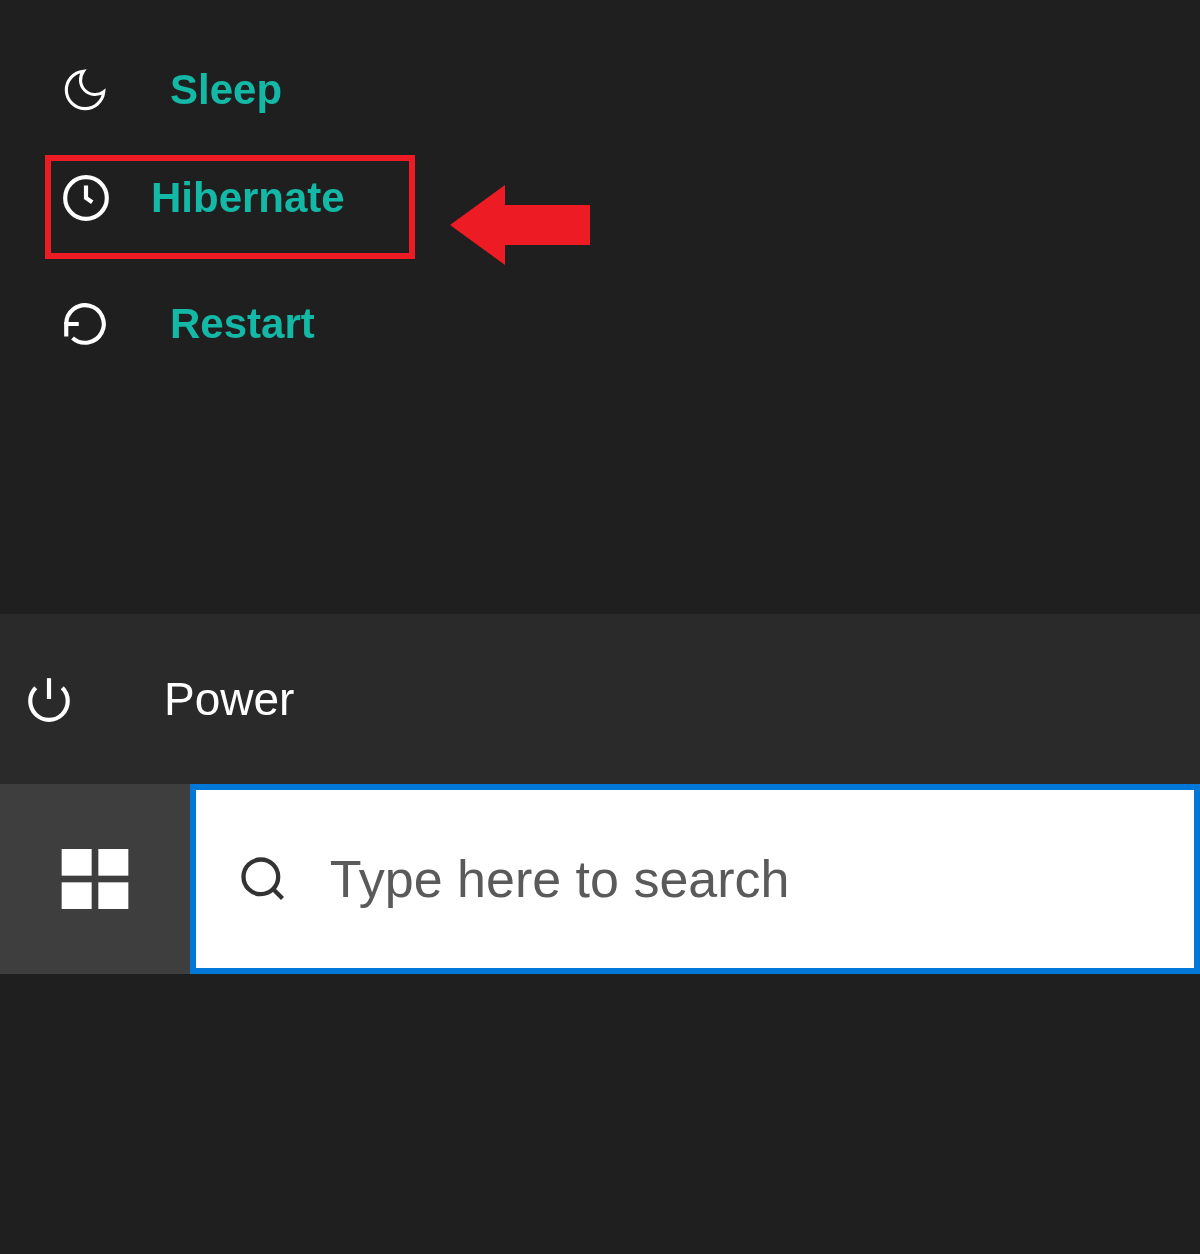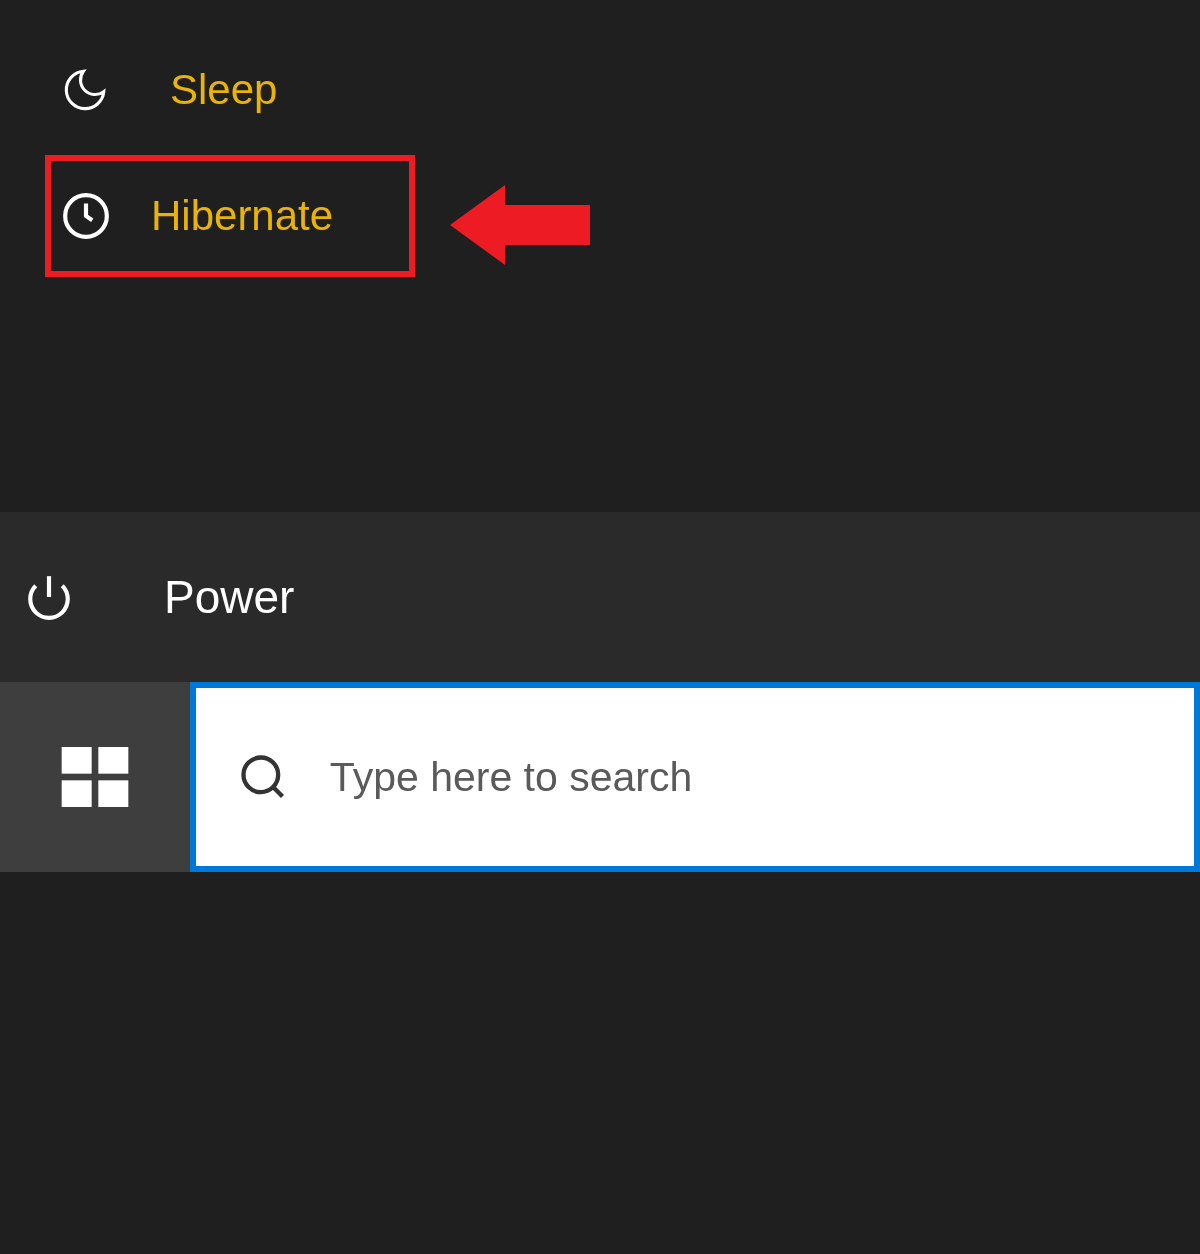--- a/index.html
+++ b/index.html
@@ -24,35 +24,35 @@
       display: flex;
       align-items: center;
       padding: 35px 60px;
       cursor: pointer;
       color: #ffffff;
       position: relative;
     }
     .menu-item.highlighted {
       margin: 5px 45px;
       border: 6px solid #ed1c24;
-      padding: 30px 10px 30px 10px;
+      padding: 12px 10px 30px 10px;
       width: 370px;
     }
     .menu-icon {
       width: 50px;
       height: 50px;
       display: flex;
       align-items: center;
       justify-content: center;
       margin-right: 60px;
     }
     .menu-label {
       font-size: 42px;
-      font-weight: 400;
-      color: #eab308;
+      font-weight: 700;
+      color: #14b8a6;
     }
     .highlighted .menu-icon {
       margin-right: 40px;
     }
     .spacer {
       height: 230px;
     }
     .power-section {
       background: #2a2a2a;
       display: flex;
@@ -95,21 +95,21 @@
       width: 60px;
       height: 60px;
       display: flex;
       align-items: center;
       justify-content: center;
       margin-right: 40px;
     }
     .search-input {
       border: none;
       outline: none;
-      font-size: 41px;
+      font-size: 52px;
       color: #8b5cf6;
       width: 100%;
       font-family: "Segoe UI", Arial, sans-serif;
     }
     .search-input::placeholder {
       color: #5a5a5a;
     }
     .red-arrow {
       position: absolute;
       left: 450px;
@@ -139,20 +139,29 @@
     <span class="menu-icon">
       <svg width="50" height="50" viewBox="0 0 24 24" fill="none" stroke="#ffffff" stroke-width="2">
         <circle cx="12" cy="12" r="10"></circle>
         <polyline points="12 6 12 12 15 14"></polyline>
       </svg>
     </span>
     <span class="menu-label">Hibernate</span>
   </div>
 
 
+  <div class="menu-item">
+    <span class="menu-icon">
+      <svg width="50" height="50" viewBox="0 0 24 24" fill="none" stroke="#ffffff" stroke-width="2">
+        <path d="M3 12a9 9 0 1 1 3 6.7"></path>
+        <polyline points="3 18 3 12 9 12" fill="none"></polyline>
+      </svg>
+    </span>
+    <span class="menu-label">Restart</span>
+  </div>
 
   <div class="spacer"></div>
 
 </div>
 
 <div class="power-section">
   <span class="menu-icon">
     <svg width="52" height="52" viewBox="0 0 24 24" fill="none" stroke="#ffffff" stroke-width="2">
       <path d="M18.36 6.64a9 9 0 1 1-12.73 0"></path>
       <line x1="12" y1="2" x2="12" y2="12"></line>

